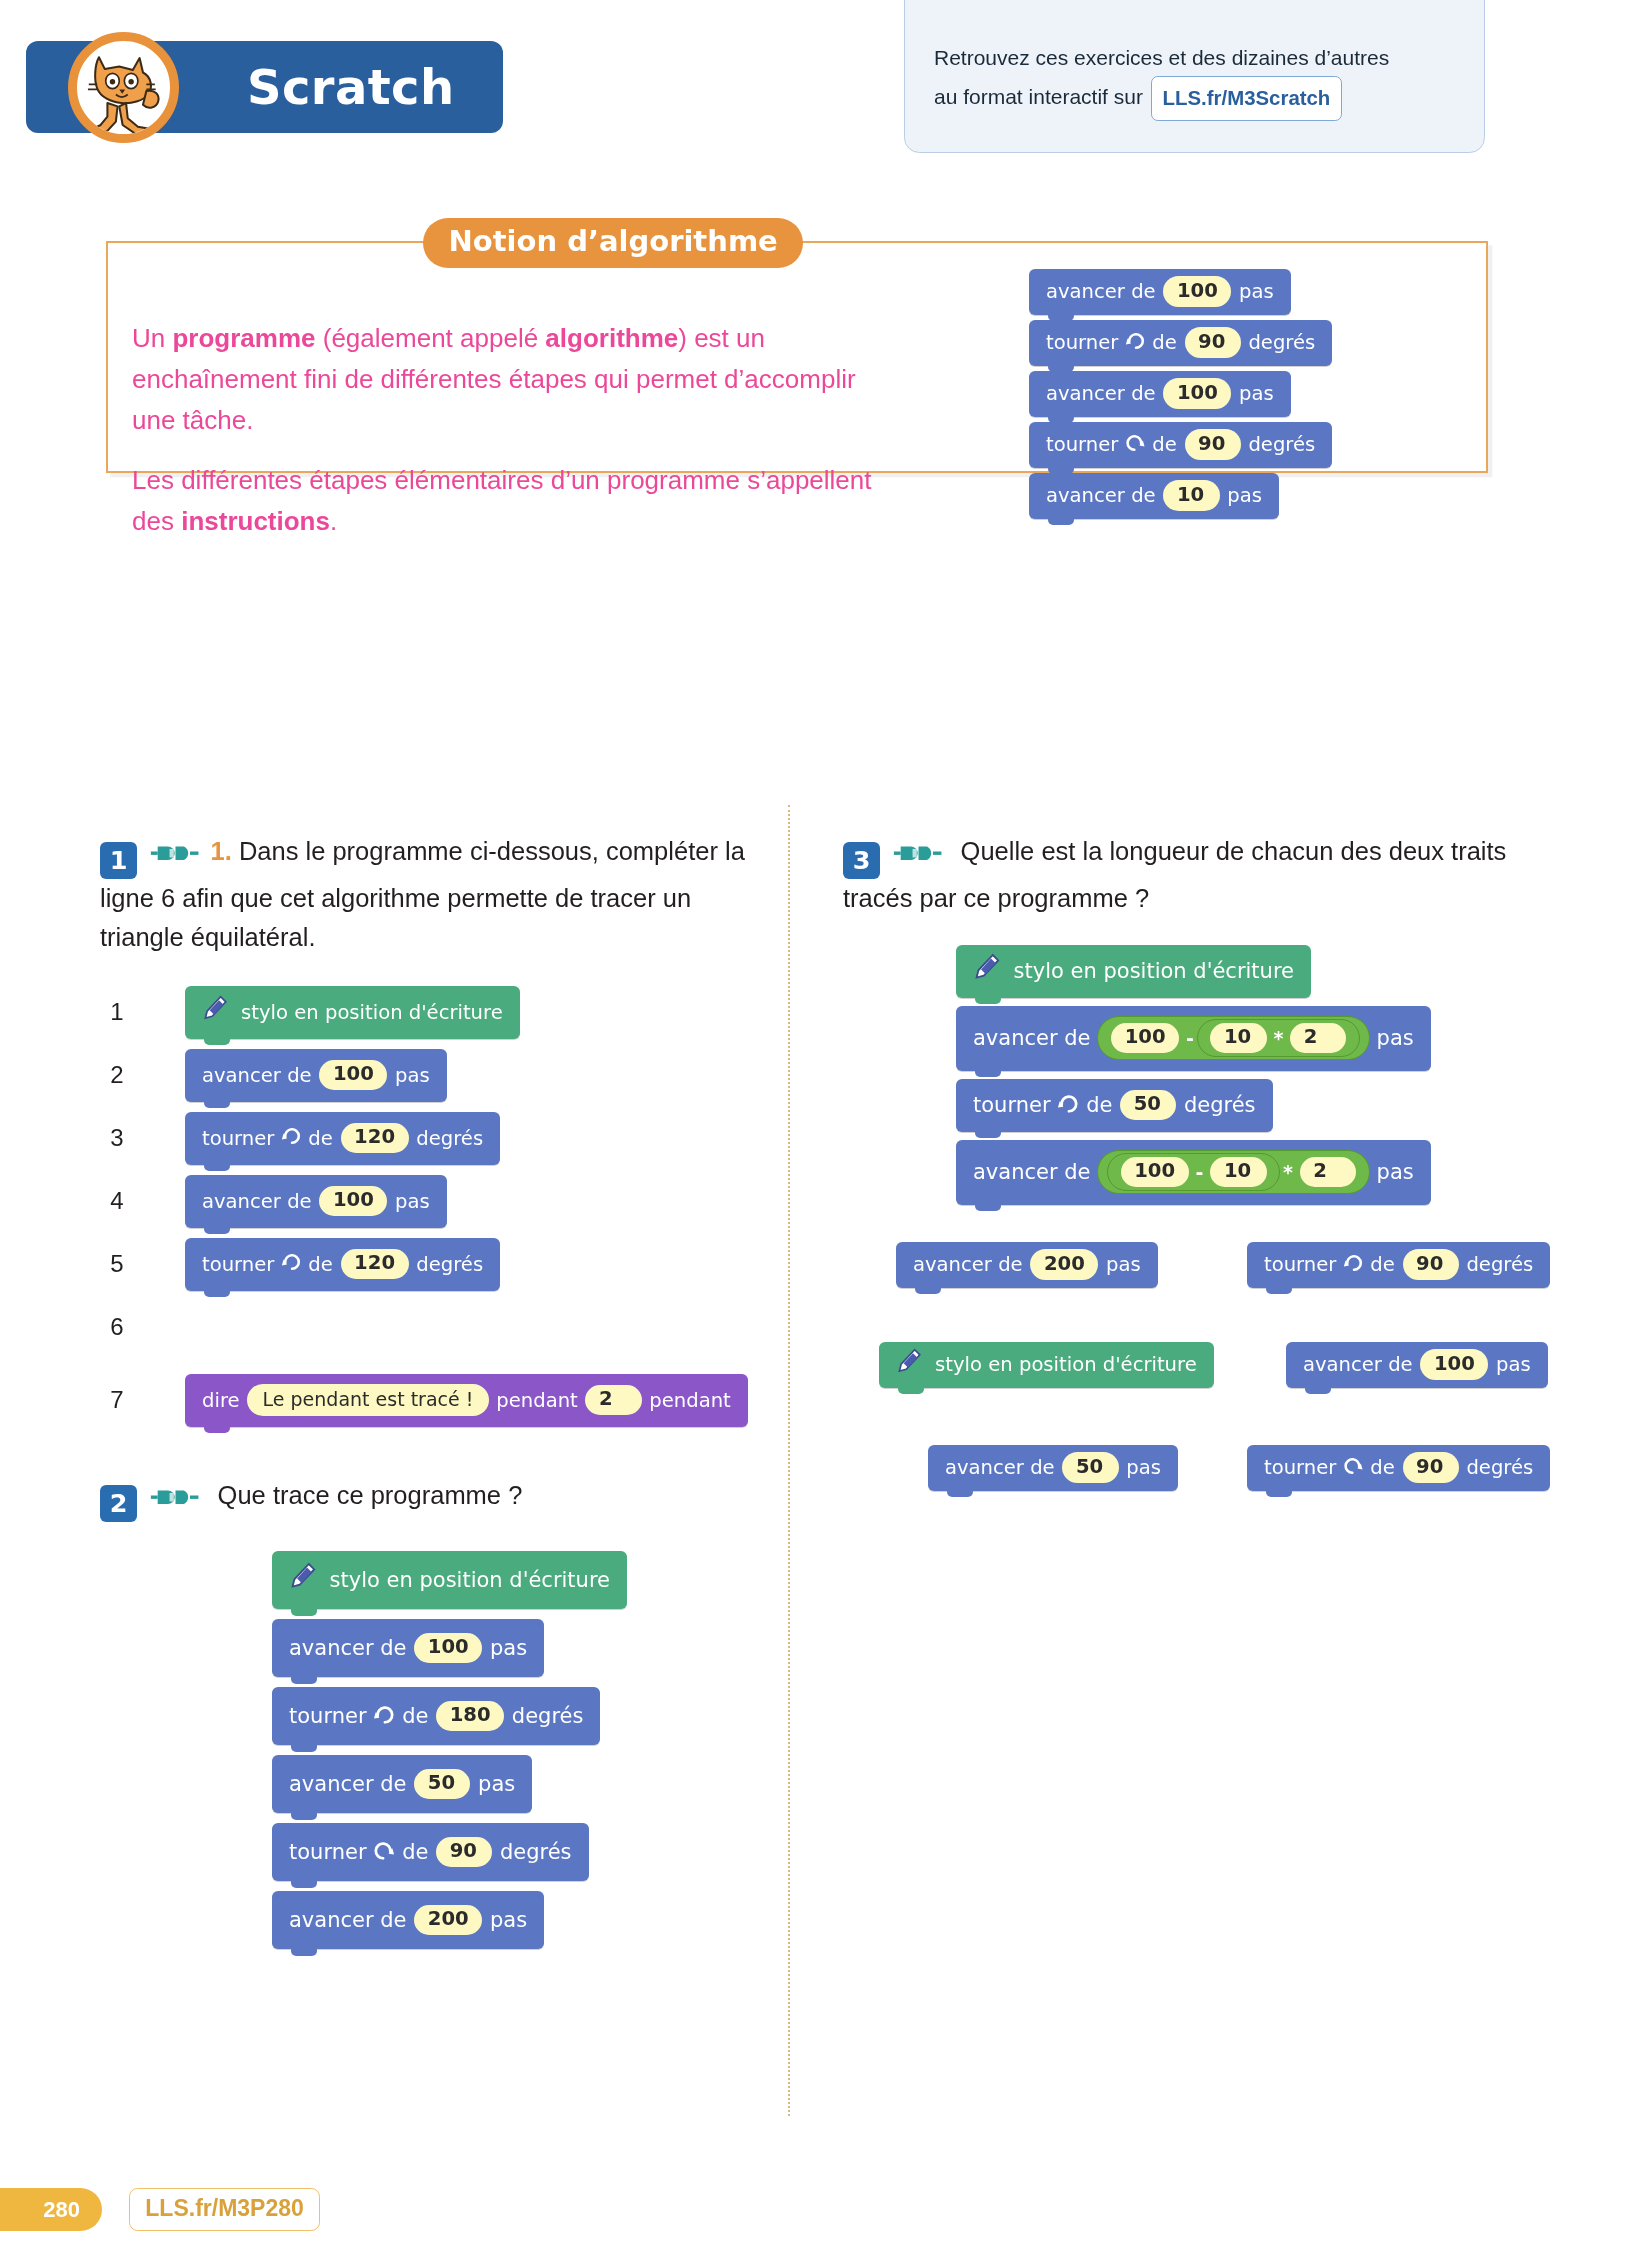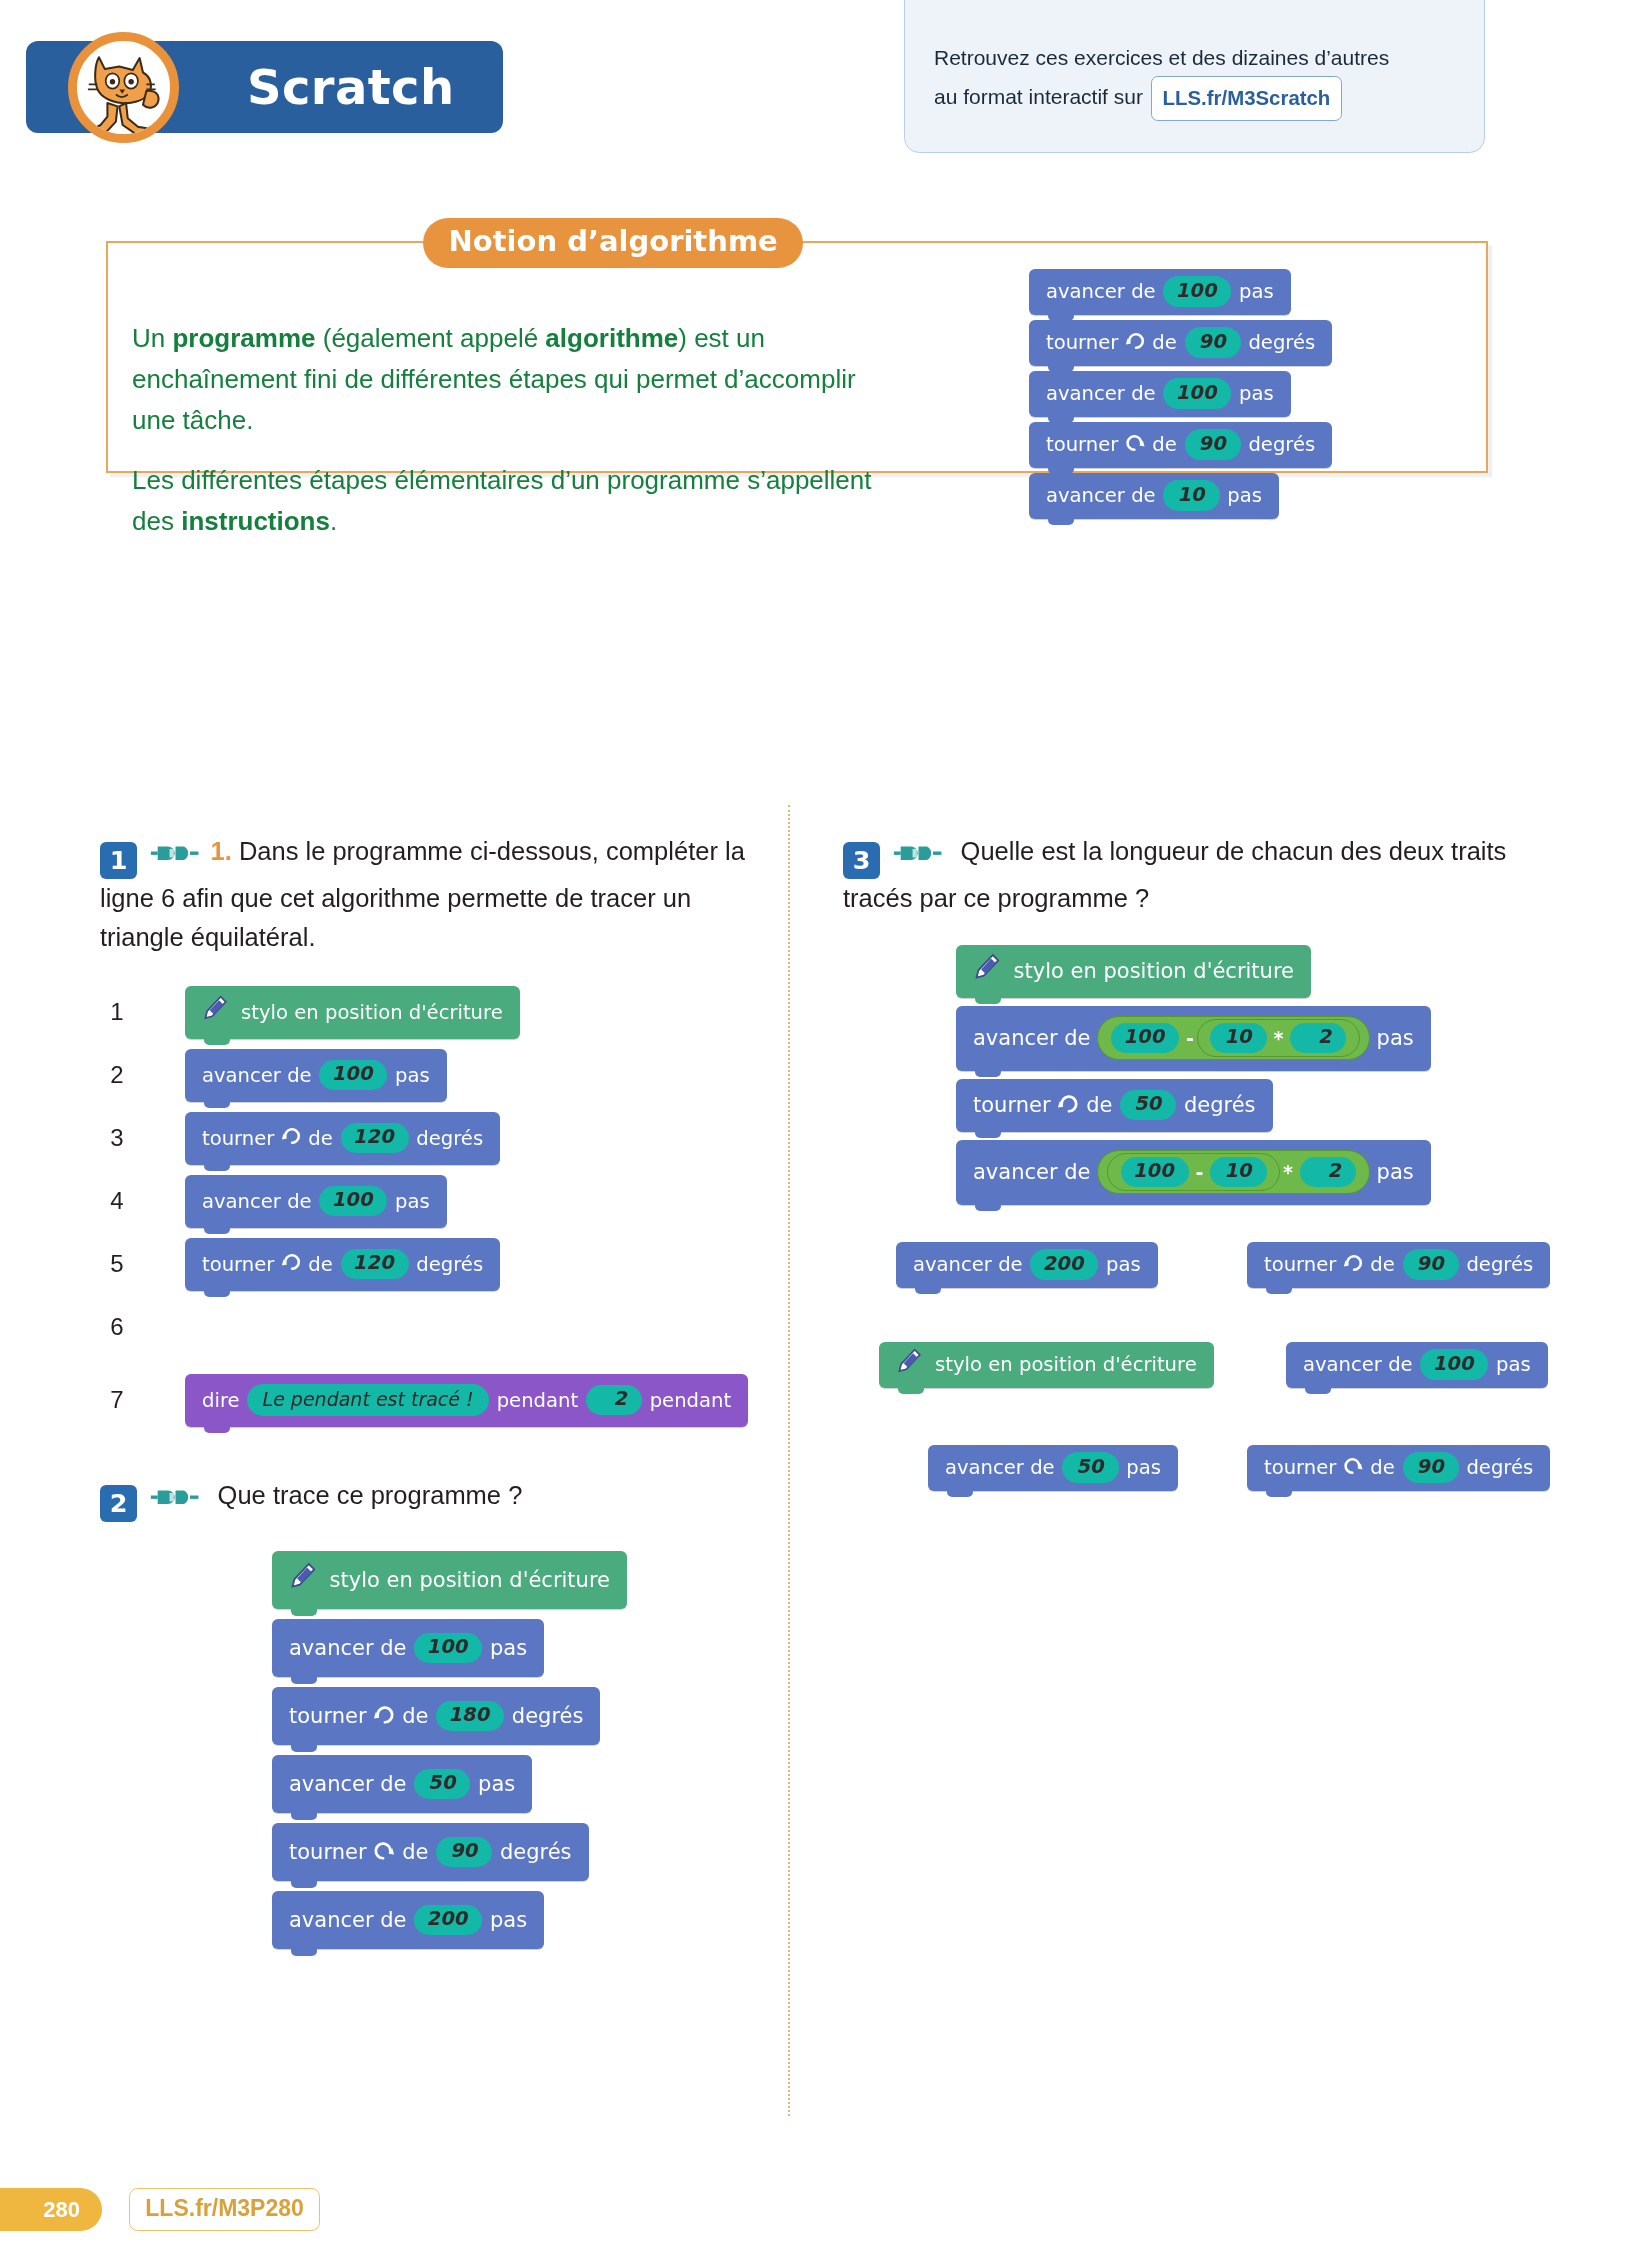--- a/index.html
+++ b/index.html
@@ -45,21 +45,21 @@
     box-shadow:4.3px 4.3px 0 rgba(0,0,0,.06);
   }
   #lesson-badge{
     position:absolute;left:315px;top:-25.5px;
     background:#e8943e;color:#ffffff;border-radius:25.5px;
     font-size:29px;font-weight:bold;padding:6.8px 25.5px 10.2px;
     font-family:"DejaVu Sans",sans-serif;white-space:nowrap;
   }
   #lesson-text{
     position:absolute;left:24px;top:75px;width:741px;
-    font-size:26px;line-height:41px;color:#15803d;
+    font-size:26px;line-height:41px;color:#ec4899;
   }
   #lesson-text p{margin:0 0 19px 0;}
   #lesson-blocks{position:absolute;left:885px;top:25.5px;}
   
   #col-left{position:absolute;left:100px;top:796px;width:656px;}
   #col-right{position:absolute;left:843px;top:796px;width:664px;}
   #col-divider{
     position:absolute;left:788px;top:805px;width:0;height:1311px;
     border-left:2.6px dotted #d9b882;
   }
@@ -88,25 +88,24 @@
   .blk.pen{background:#4aab7e;justify-content:space-between;}
   .blk.look{background:#8b57c8;}
   .blk .nub{
     position:absolute;left:19px;bottom:-6.8px;width:25.5px;height:6.8px;
     border-radius:0 0 5.1px 5.1px;
   }
   .blk.motion .nub{background:#5b77c4;}
   .blk.pen .nub{background:#4aab7e;}
   .blk.look .nub{background:#8b57c8;}
   .oval{
-    display:inline-block;background:#14b8a6;color:#2b2b2b;
+    display:inline-block;background:#fef9c3;color:#2b2b2b;
     border-radius:19px;min-width:29px;padding:3.4px 13.6px 5.1px;
-    font-size:19.6px;font-weight:bold;text-align:right;margin:0 7.7px;
+    font-size:19.6px;font-weight:bold;text-align:left;margin:0 7.7px;
     line-height:22px;
-    font-style:italic;
   }
   .oval.say{font-weight:normal;font-size:19px;padding:4.3px 15.3px 6px;}
   .green-op{
     display:inline-flex;align-items:center;background:#6fb84a;
     border:1.7px solid #55992f;border-radius:22px;padding:2.6px 8.5px;margin:0 6.8px;
   }
   .green-op .oval{margin:0 4.3px;}
   .op-sym{color:#ffffff;font-size:19px;font-weight:bold;padding:0 2.6px;}
   .rot-icon{display:inline-block;vertical-align:-2.6px;margin:0 6.8px;}
   .pen-icon{display:inline-block;vertical-align:-5.1px;margin-right:13.6px;}

